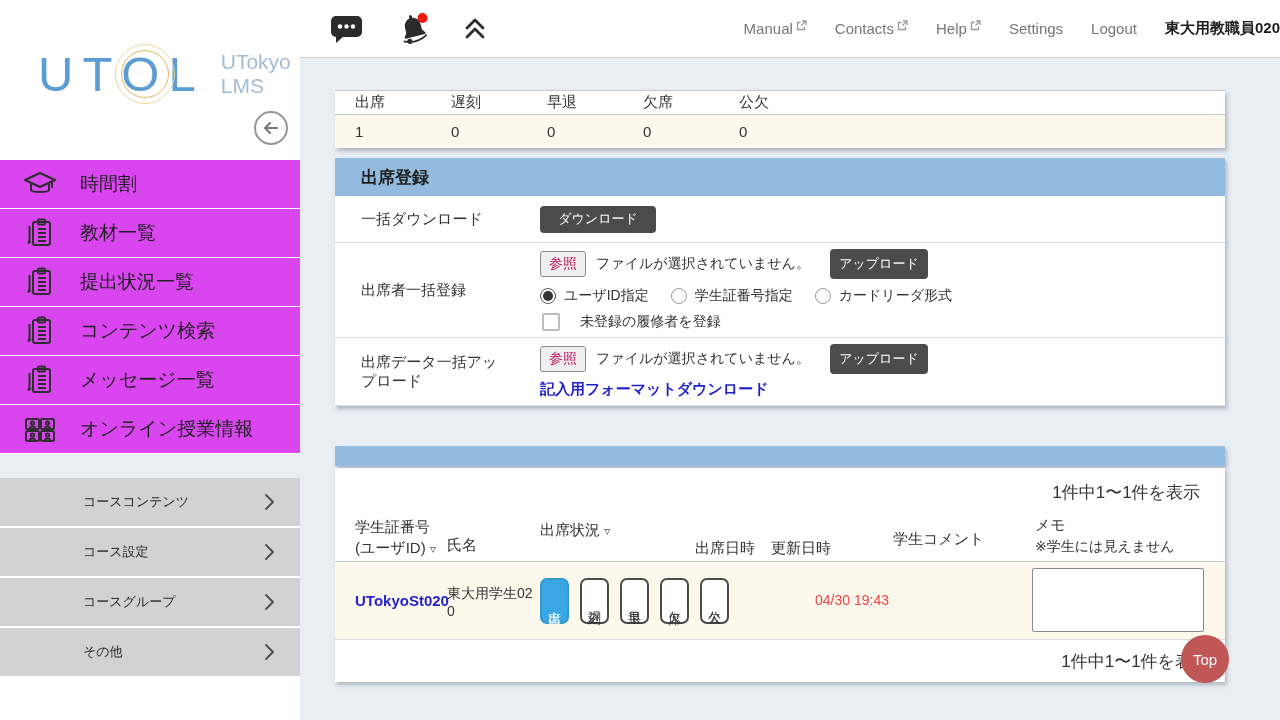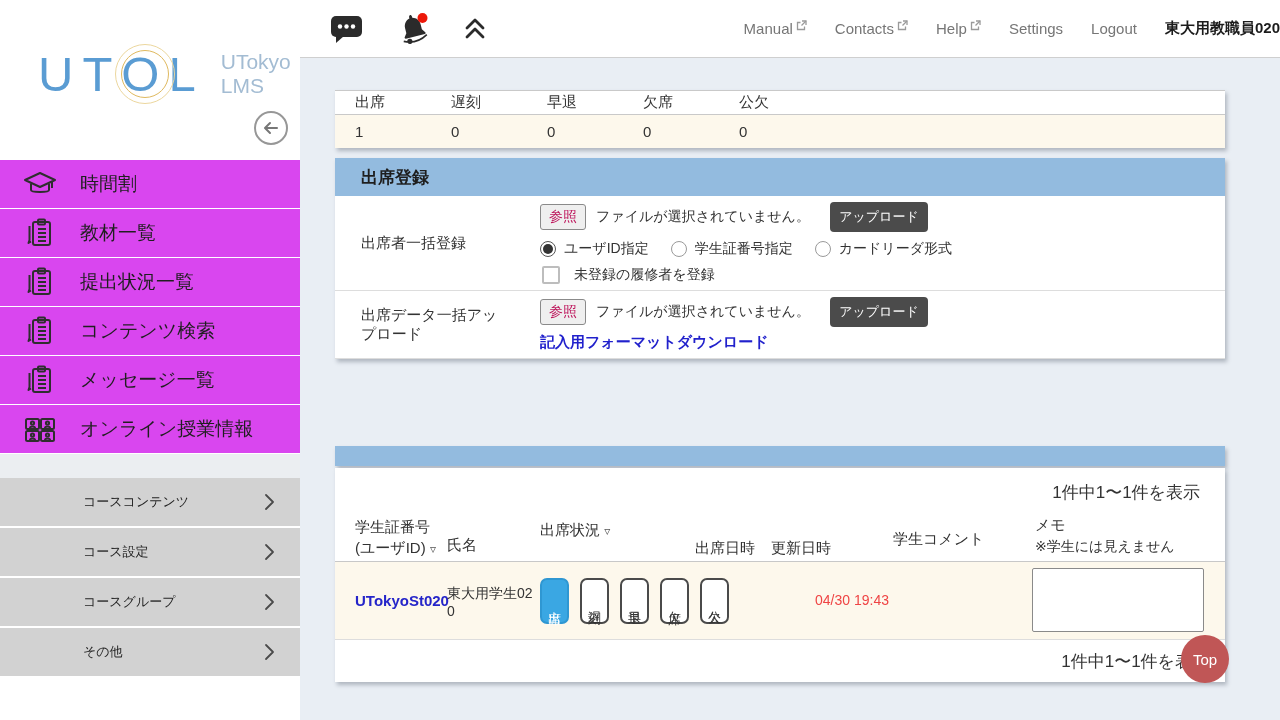--- a/index.html
+++ b/index.html
@@ -66,21 +66,21 @@
   .file-line { display:flex; align-items:center; gap:10px; }
   .file-text { font-size:14px; color:#333; }
   .row2-controls { display:flex; flex-direction:column; justify-content:center; gap:8px; }
   .radio-line { display:flex; align-items:center; gap:8px; }
   .radio { width:16px; height:16px; border-radius:50%; border:1px solid #9a9a9a; background:#fff;
     display:inline-flex; align-items:center; justify-content:center; cursor:pointer; }
   .radio.sel { border-color:#555; }
   .radio.sel::after { content:''; width:10px; height:10px; border-radius:50%; background:#333; }
   .radio-label { font-size:14px; color:#333; margin-right:14px; }
   .checkbox { width:18px; height:18px; border:2px solid #bdbdbd; border-radius:2px; background:#fff; cursor:pointer; margin-left:2px; }
-  .check-line { display:flex; align-items:flex-start; gap:14px; }
+  .check-line { display:flex; align-items:flex-start; gap:20px; }
   .check-label { font-size:14px; color:#333; }
   .row3-controls { display:flex; flex-direction:column; justify-content:center; gap:6px; }
   .fmt-link { font-size:15px; font-weight:bold; color:#2121cc; text-decoration:none; cursor:pointer; }
 
   
   #roster-bar { top:388px; height:20px; background:#93bbdf; }
   #roster { top:410px; }
   .pag-top { text-align:right; padding:13px 25px 8px 0; font-size:17px; color:#333; }
   .thead { position:relative; height:50px; border-bottom:1px solid #c8c8c8; font-size:15px; color:#333; }
   .th { position:absolute; line-height:1.4; }
@@ -348,20 +348,24 @@
         <span>0</span>
         <span>0</span>
         <span>0</span>
         <span>0</span>
       </div>
     </section>
 
     <section class="panel" id="register">
       <div class="reg-title">出席登録</div>
 
+      <div class="reg-row row1">
+        <span class="reg-label">一括ダウンロード</span>
+        <button class="btn-dark btn-download">ダウンロード</button>
+      </div>
 
       <div class="reg-row row2">
         <span class="reg-label">出席者一括登録</span>
         <div class="row2-controls">
           <div class="file-line">
             <button class="btn-browse">参照</button>
             <span class="file-text">ファイルが選択されていません。</span>
             <button class="btn-dark btn-upload" style="margin-left:10px">アップロード</button>
           </div>
           <div class="radio-line">

